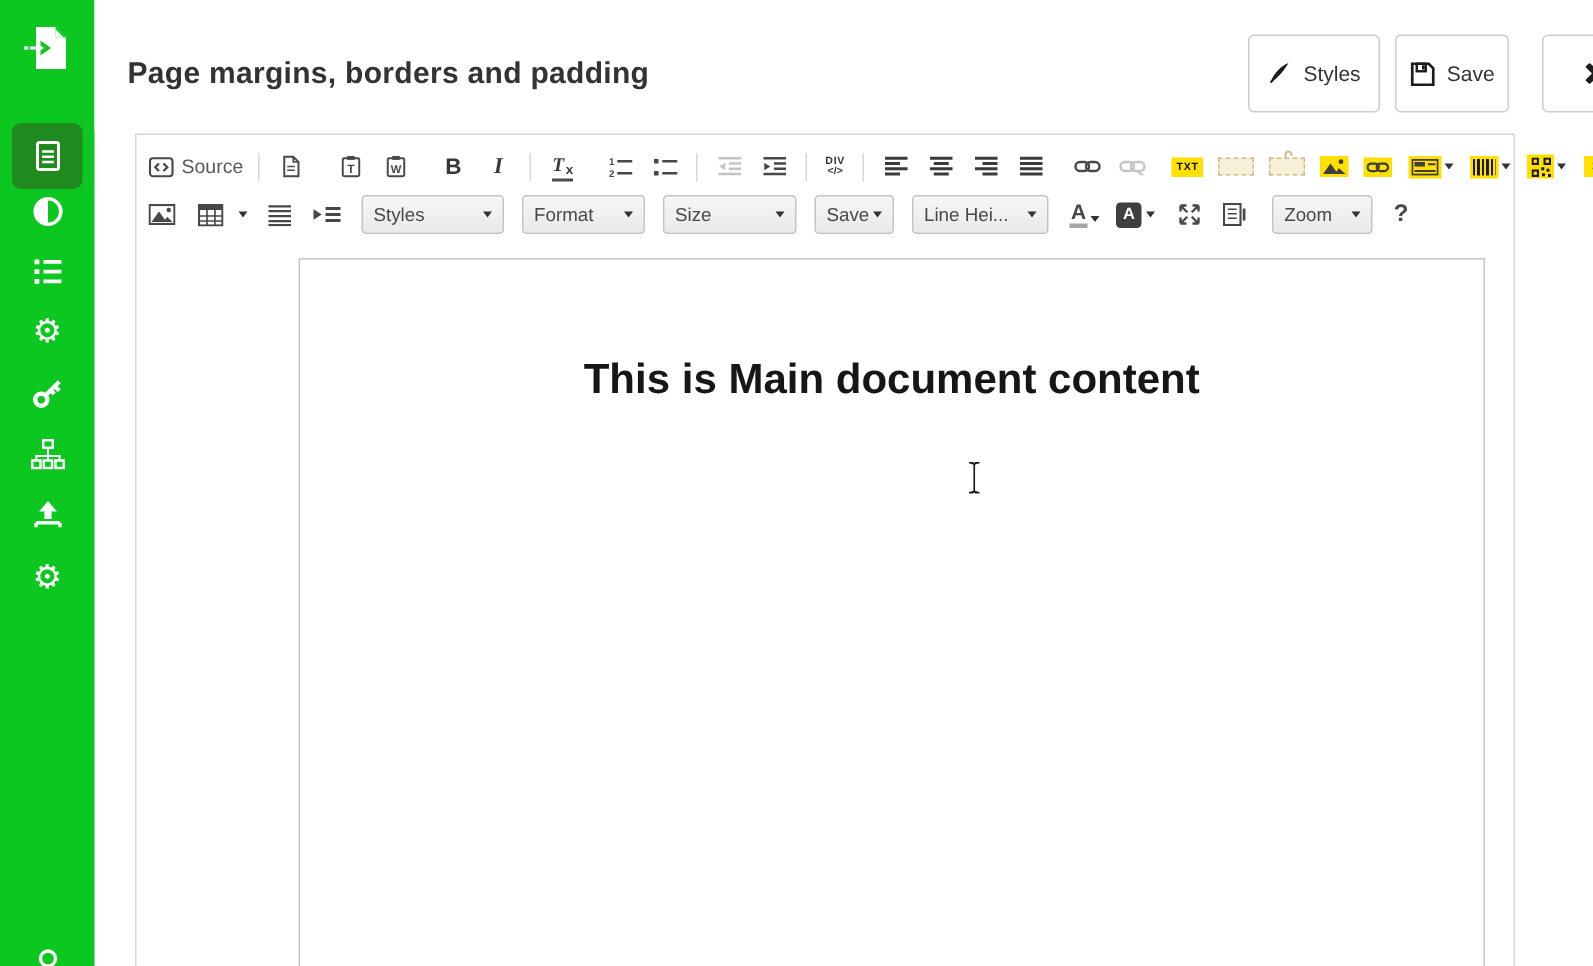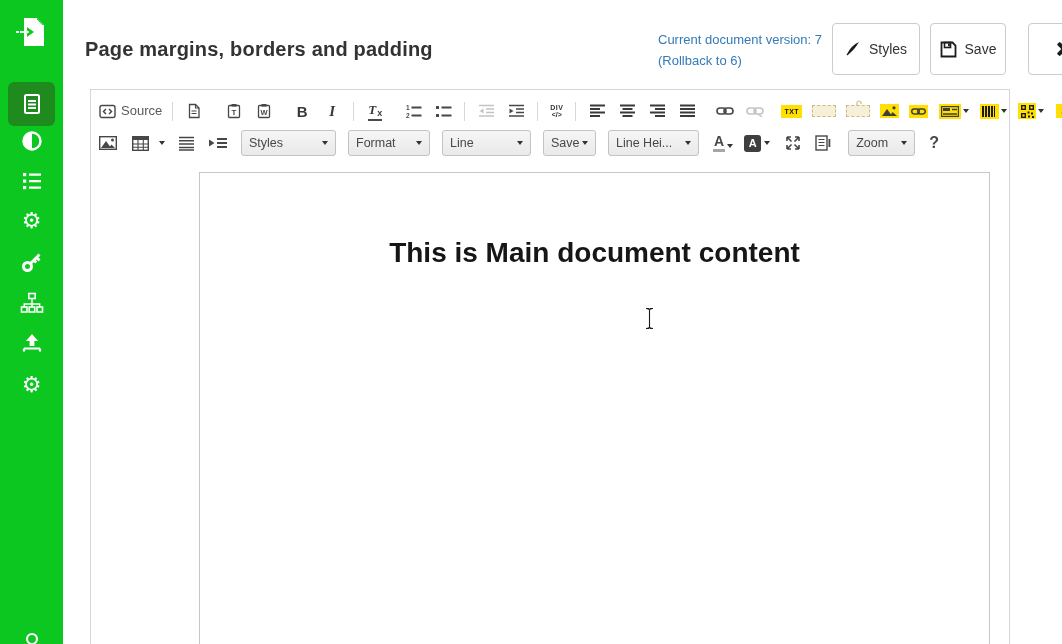--- a/index.html
+++ b/index.html
@@ -139,24 +139,20 @@
     <svg width="26" height="26" viewBox="0 0 26 26">
       <circle cx="13" cy="9" r="5" fill="none" stroke="#fff" stroke-width="2.2"></circle>
       <path d="M4 24 a9 9 0 0 1 18 0" fill="none" stroke="#fff" stroke-width="2.2"></path>
     </svg>
   </div>
 </div>
 
 <div class="header">
   <div class="title">Page margins, borders and padding</div>
 
-  <div class="version">
-    <div>Current document version: 7</div>
-    <div>(Rollback to 6)</div>
-  </div>
 
   <div class="hbtn btn-styles">
     <svg width="16" height="16" viewBox="0 0 16 16">
       <path d="M2 14 C4 8 9 3 14 1 C11 6 7 11 3 13 z" fill="#1c1c1c"></path>
       <path d="M2 14 l4-4" stroke="#1c1c1c" stroke-width="1.2"></path>
     </svg>
     <span>Styles</span>
   </div>
 
   <div class="hbtn btn-save">
@@ -389,21 +385,21 @@
 
     <div class="combo" style="width:95px;">
       <span>Styles</span>
       <span class="caret"></span>
     </div>
     <div class="combo" style="width:82px;text-align:right;">
       <span>Format</span>
       <span class="caret"></span>
     </div>
     <div class="combo" style="width:89px;">
-      <span>Line</span>
+      <span>Size</span>
       <span class="caret"></span>
     </div>
     <div class="combo" style="width:53px;">
       <span>Save</span>
       <span class="caret"></span>
     </div>
     <div class="combo" style="width:91px;">
       <span>Line Hei...</span>
       <span class="caret"></span>
     </div>

